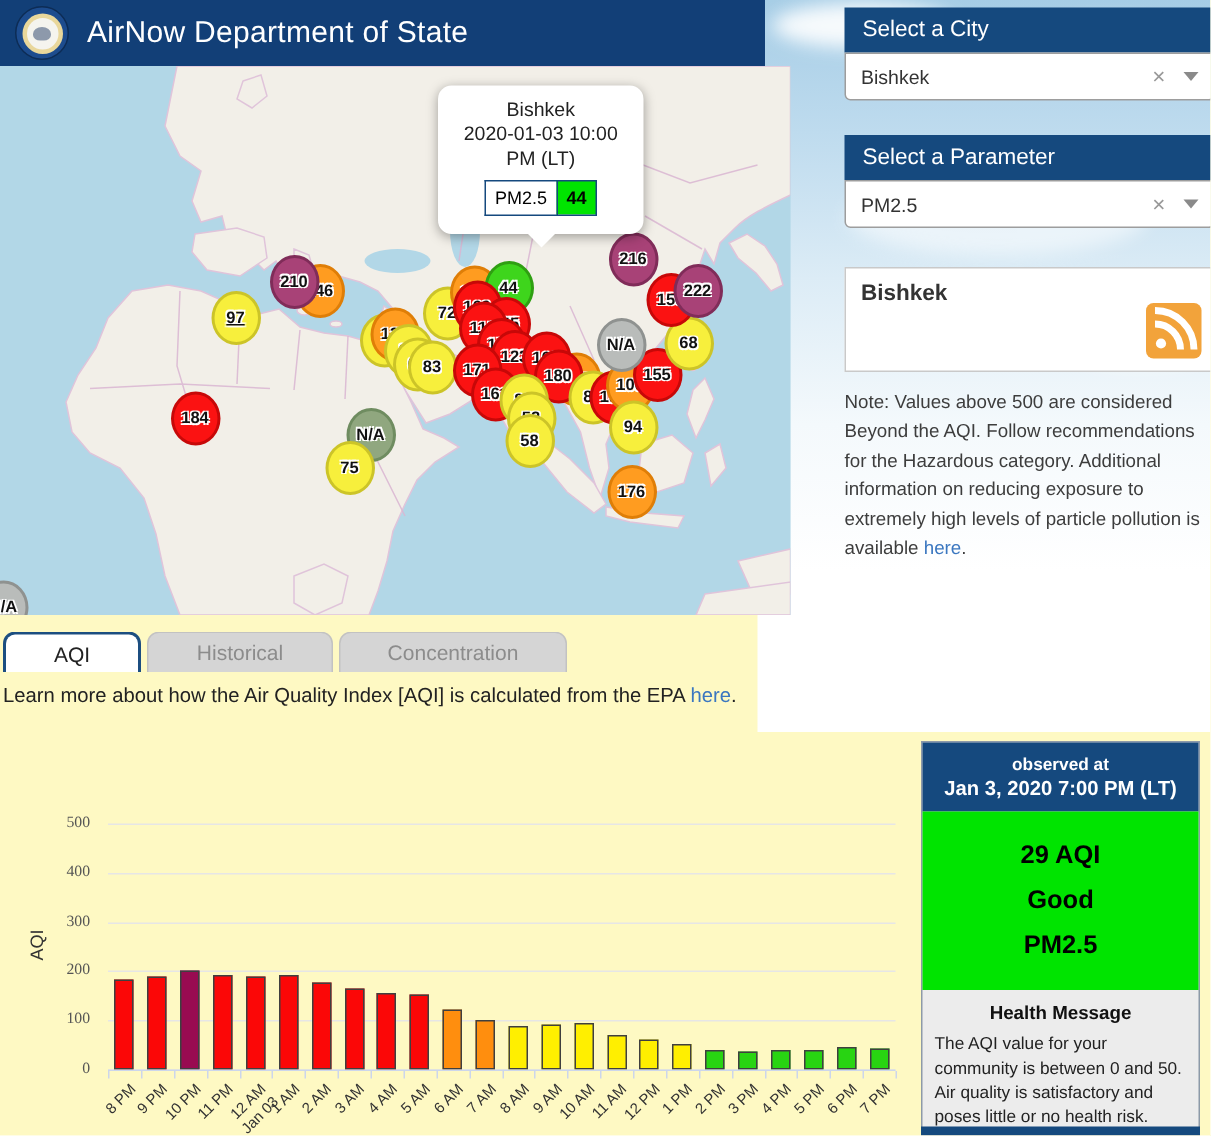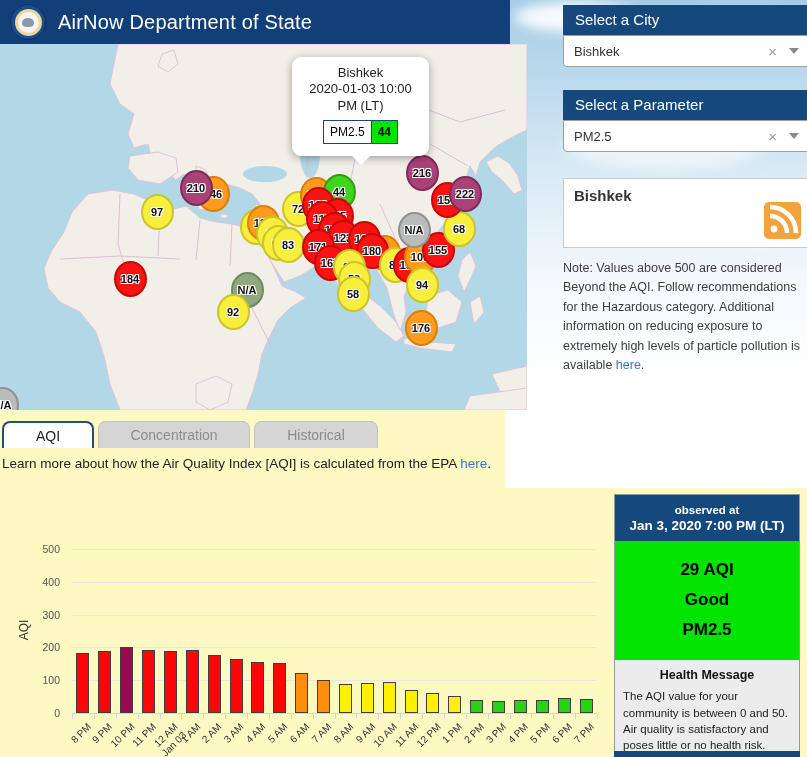--- a/index.html
+++ b/index.html
@@ -63,21 +63,21 @@
   .tab.active { width:92px; background:#fff; border:2px solid #1c4e80; border-bottom:none; color:#222; }
   .tab.inactive { background:#d5d5d5; border:1px solid #c2c2c2; border-bottom:none; color:#8c8c8c; }
   .tab.w1 { width:152px; } .tab.w2 { width:124px; }
 
   .learn { position:absolute; left:2px; top:456px; font-size:13.5px; color:#222; }
 
   
   .chart { position:absolute; left:0; top:488px; width:615px; height:269px; }
   .c-title { position:absolute; left:0; top:14px; width:615px; text-align:center; font-size:17px; color:#3a4149; }
   .gridline { position:absolute; height:1px; background:#e6e6e6; }
-  .ylab { position:absolute; width:40px; text-align:right; font-size:10.5px; color:#555; }
+  .ylab { position:absolute; width:40px; text-align:right; font-size:10.5px; color:#555;font-family:Liberation Serif, serif; }
   .yaxis-title { position:absolute; font-size:12px; color:#333; transform:rotate(-90deg); transform-origin:center; }
   .axisline { position:absolute; height:1px; background:#ccd6eb; }
   .xtick { position:absolute; width:1px; height:5px; background:#ccd6eb; }
   .bar { position:absolute; width:13px; border:1px solid #3f3f3f; }
   .xlab { position:absolute; font-size:10px; color:#333; white-space:nowrap;
           transform:rotate(-45deg); transform-origin:100% 0; text-align:right; line-height:1.15; }
 
   
   .cond { position:absolute; left:614px; top:494px; width:186px; height:263px; border:1px solid #8d9aa8; background:#ececec; }
   .cond-head { background:#15497e; color:#fff; text-align:center; padding:7px 4px 8px; }
@@ -171,21 +171,21 @@
         <path d="M430,100 L468,122"></path>
         <path d="M330,150 L342,180"></path>
         <path d="M250,260 L270,300"></path>
         <path d="M380,160 L396,196"></path>
       </g>
     </svg>
 
     <div id="markers">
         <div class="marker" style="background: rgb(255, 156, 32); border: 2px solid rgb(223, 126, 7); left: 196.5px; top: 131.5px;">146</div>
         <div class="marker" style="background: rgb(168, 66, 119); border: 2px solid rgb(128, 44, 89); left: 179.5px; top: 125.5px;">210</div>
-        <div class="marker" style="background: rgb(247, 239, 60); border: 2px solid rgb(204, 196, 40); left: 140.5px; top: 149.5px;">97</div>
+        <div class="marker" style="background: rgb(247, 239, 60); border: 2px solid rgb(204, 196, 40); left: 140.5px; top: 149.5px; text-decoration: underline;">97</div>
         <div class="marker" style="background: rgb(247, 239, 60); border: 2px solid rgb(204, 196, 40); left: 240px; top: 164.5px;">54</div>
         <div class="marker" style="background: rgb(255, 156, 32); border: 2px solid rgb(223, 126, 7); left: 246.5px; top: 160.5px;">137</div>
         <div class="marker" style="background: rgb(247, 239, 60); border: 2px solid rgb(204, 196, 40); left: 255.5px; top: 171.5px;">88</div>
         <div class="marker" style="background: rgb(247, 239, 60); border: 2px solid rgb(204, 196, 40); left: 261.5px; top: 180.5px;">68</div>
         <div class="marker" style="background: rgb(247, 239, 60); border: 2px solid rgb(204, 196, 40); left: 271.5px; top: 182.5px;">83</div>
         <div class="marker" style="background: rgb(247, 239, 60); border: 2px solid rgb(204, 196, 40); left: 281.5px; top: 146.5px;">72</div>
         <div class="marker" style="background: rgb(255, 156, 32); border: 2px solid rgb(223, 126, 7); left: 299.5px; top: 132.5px;">132</div>
         <div class="marker" style="background: rgb(62, 213, 28); border: 2px solid rgb(47, 159, 18); left: 322.5px; top: 129.5px;">44</div>
         <div class="marker" style="background: rgb(251, 18, 18); border: 2px solid rgb(199, 8, 8); left: 301.5px; top: 142.5px;">160</div>
         <div class="marker" style="background: rgb(251, 18, 18); border: 2px solid rgb(199, 8, 8); left: 320.5px; top: 153.5px;">145</div>
@@ -206,21 +206,21 @@
         <div class="marker" style="background: rgb(251, 18, 18); border: 2px solid rgb(199, 8, 8); left: 421.5px; top: 187.5px;">155</div>
         <div class="marker" style="background: rgb(247, 239, 60); border: 2px solid rgb(204, 196, 40); left: 405.5px; top: 222.5px;">94</div>
         <div class="marker" style="background: rgb(185, 188, 186); border: 2px solid rgb(143, 146, 144); left: 397.5px; top: 167.5px;">N/A</div>
         <div class="marker" style="background: rgb(247, 239, 60); border: 2px solid rgb(204, 196, 40); left: 442.5px; top: 166.5px;">68</div>
         <div class="marker" style="background: rgb(251, 18, 18); border: 2px solid rgb(199, 8, 8); left: 430.5px; top: 137.5px;">156</div>
         <div class="marker" style="background: rgb(168, 66, 119); border: 2px solid rgb(128, 44, 89); left: 448.5px; top: 131.5px;">222</div>
         <div class="marker" style="background: rgb(168, 66, 119); border: 2px solid rgb(128, 44, 89); left: 405.5px; top: 110.5px;">216</div>
         <div class="marker" style="background: rgb(255, 156, 32); border: 2px solid rgb(223, 126, 7); left: 404.5px; top: 265.5px;">176</div>
         <div class="marker" style="background: rgb(251, 18, 18); border: 2px solid rgb(199, 8, 8); left: 113.5px; top: 216.5px;">184</div>
         <div class="marker" style="background: rgb(144, 167, 127); border: 2px solid rgb(111, 140, 96); left: 230.5px; top: 227.5px;">N/A</div>
-        <div class="marker" style="background: rgb(247, 239, 60); border: 2px solid rgb(204, 196, 40); left: 216.5px; top: 249.5px;">92</div>
+        <div class="marker" style="background: rgb(247, 239, 60); border: 2px solid rgb(204, 196, 40); left: 216.5px; top: 249.5px;">75</div>
         <div class="marker" style="background: rgb(185, 188, 186); border: 2px solid rgb(143, 146, 144); left: -14.5px; top: 342.5px;">N/A</div>
       </div>
 
     <div class="popup">
       <div class="ptitle">
         <span>Bishkek</span><br>
         <span>2020-01-03 10:00 PM (LT)</span>
       </div>
       <table>
         <tbody>
@@ -261,22 +261,22 @@
           <path d="M6 5 a26 26 0 0 1 26 26" stroke="#fff" stroke-width="4.6" fill="none"></path>
         </svg>
       </div>
     </div>
 
     <p class="note"><span>Note: Values above 500 are considered Beyond the AQI. Follow recommendations for the Hazardous category. Additional information on reducing exposure to extremely high levels of particle pollution is available </span><a href="#">here</a><span>.</span></p>
   </div>
 
   <div class="tabs">
     <div class="tab active">AQI</div>
+    <div class="tab inactive w2">Historical</div>
     <div class="tab inactive w1">Concentration</div>
-    <div class="tab inactive w2">Historical</div>
   </div>
 
   <p class="learn"><span>Learn more about how the Air Quality Index [AQI] is calculated from the EPA </span><a href="#">here</a><span>.</span></p>
 
   <div class="chart" id="chart">
   <div class="gridline" style="left: 72px; top: 225px; width: 525px;"></div>
       <div class="ylab" style="left: 20px; top: 219px;">0</div>
       <div class="gridline" style="left: 72px; top: 192.2px; width: 525px;"></div>
       <div class="ylab" style="left: 20px; top: 186.2px;">100</div>
       <div class="gridline" style="left: 72px; top: 159.4px; width: 525px;"></div>

